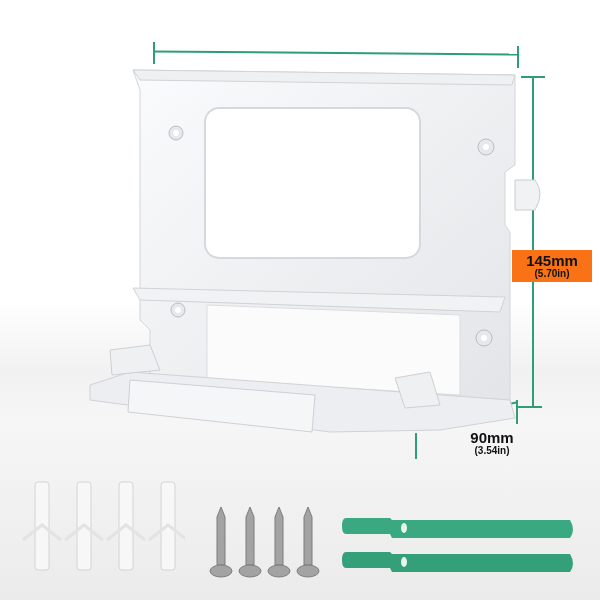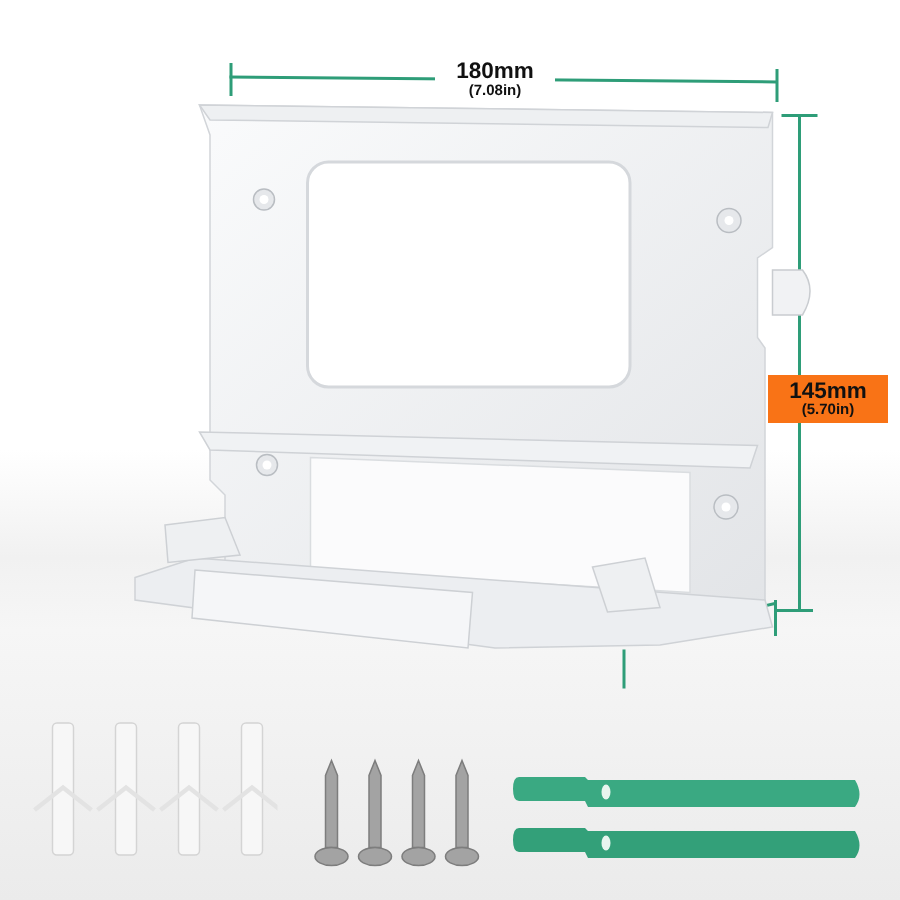--- a/index.html
+++ b/index.html
@@ -17,36 +17,36 @@
   .part { position: absolute; }
 </style>
 </head>
 <body>
 
 <div class="stage">
 
   <div class="line" style="left:153px;top:52px;width:365px;height:2px;transform:rotate(0.5deg);"></div>
   <div class="line" style="left:153px;top:42px;width:2px;height:22px;"></div>
   <div class="line" style="left:517px;top:46px;width:2px;height:22px;"></div>
-  <div class="dim-label" style="left:290px;top:40px;width:80px;background:#fff;">
-    <span class="mm">180mm</span>
-    <span class="in">(7.08in)</span>
-  </div>
 
   <div class="line" style="left:532px;top:77px;width:2px;height:330px;"></div>
   <div class="line" style="left:521px;top:76px;width:24px;height:2px;"></div>
   <div class="line" style="left:518px;top:406px;width:24px;height:2px;"></div>
   <div class="dim-label" style="left:512px;top:250px;width:80px;background:#f97316;padding:3px 0;">
     <span class="mm">145mm</span>
     <span class="in">(5.70in)</span>
   </div>
 
   <div class="line" style="left:414px;top:425px;width:106px;height:2px;transform-origin:left center;transform:rotate(-13deg);"></div>
   <div class="line" style="left:415px;top:433px;width:2px;height:26px;"></div>
   <div class="line" style="left:516px;top:400px;width:2px;height:24px;"></div>
+  <div class="dim-label" style="left:462px;top:430px;width:60px;">
+    <span class="mm">90mm</span>
+    <span class="in">(3.54in)</span>
+  </div>
 
   <svg class="bracket" style="left:0;top:0;" width="600" height="600" viewBox="0 0 600 600">
     <defs>
       <linearGradient id="g1" x1="0" y1="0" x2="1" y2="1">
         <stop offset="0" stop-color="#fafbfc"></stop>
         <stop offset="1" stop-color="#e2e4e7"></stop>
       </linearGradient>
     </defs>
 
     <path d="M133 70 L515 75 L515 165 L505 172 L505 225 L510 232 L510 410 L150 395 L150 330 L140 320 L140 90 Z" fill="url(#g1)" stroke="#d2d5d9" stroke-width="1"></path>

